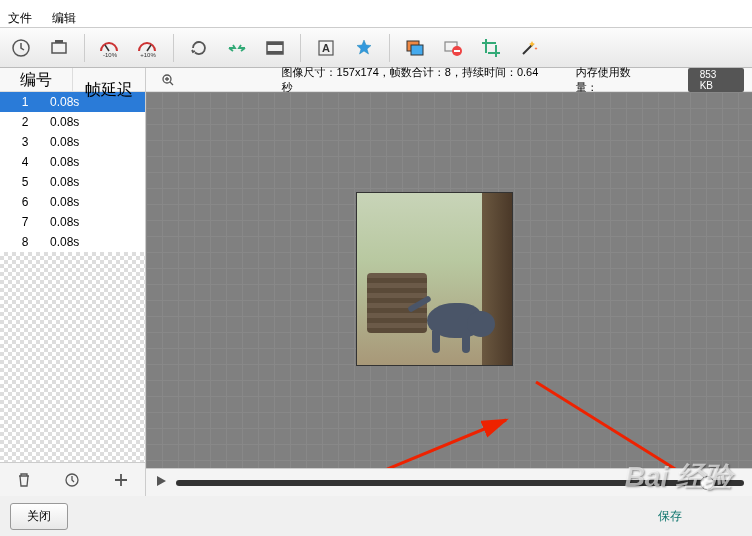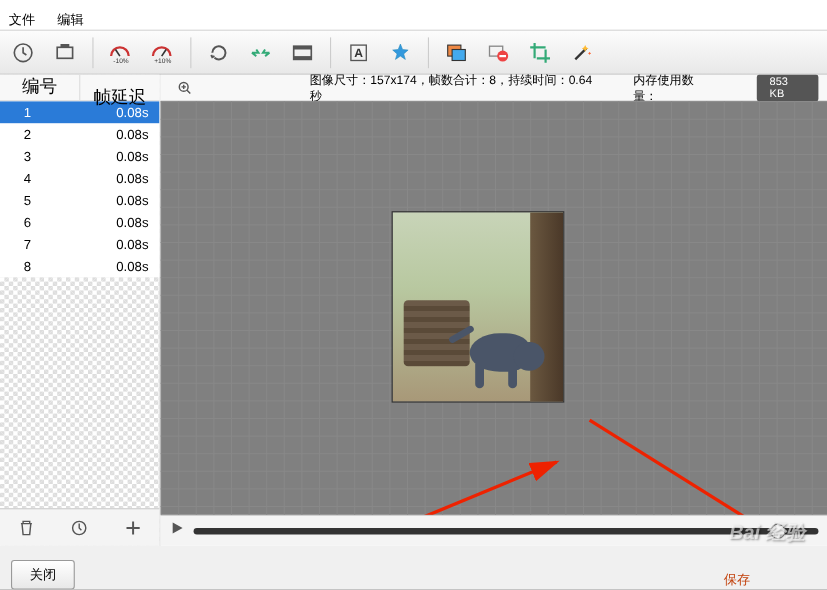--- a/index.html
+++ b/index.html
@@ -15,21 +15,21 @@
 .main { display: flex; height: 428px; }
 .sidebar { width: 146px; background: #fff; border-right: 1px solid #ccc; display: flex; flex-direction: column; }
 .list-header { display: flex; height: 24px; border-bottom: 1px solid #ddd; font-size: 16px; background: #f8f8f8; }
 .list-header div { flex: 1; text-align: center; line-height: 24px; border-right: 1px solid #ddd; }
 .list-header div:last-child { border-right: none; margin-top: 10px; }
 .frame-list { flex: 1; overflow-y: auto; }
 .frame-row { display: flex; height: 20px; font-size: 12px; cursor: pointer; }
 .frame-row.selected { background: #2a7bd8; color: #fff; }
 .frame-row div { text-align: center; line-height: 20px; }
 .frame-row .fnum { width: 50px; }
-.frame-row .fdelay { flex: 1; text-align: right; padding-right: 10px; }
+.frame-row .fdelay { flex: 1; text-align: left; padding-right: 10px; }
 .sidebar-tools { height: 34px; border-top: 1px solid #ccc; display: flex; align-items: center; justify-content: space-around; }
 .sbtn { width: 28px; height: 24px; display: flex; align-items: center; justify-content: center; cursor: pointer; color: #555; }
 
 .canvas-area { flex: 1; display: flex; flex-direction: column; background: #fff; }
 .canvas-head { height: 24px; display: flex; align-items: center; font-size: 11px; padding: 0 8px; gap: 30px; border-bottom: 1px solid #ddd; background: #f8f8f8; }
 .mem-badge { background: #555; color: #fff; padding: 1px 12px; border-radius: 2px; font-size: 10px; margin-left: 6px; }
 .canvas-body { flex: 1; background: #808080; background-image: linear-gradient(#888 1px,transparent 1px),linear-gradient(90deg,#888 1px,transparent 1px); background-size: 16px 16px; position: relative; overflow: hidden; }
 .preview { position: absolute; left: 210px; top: 100px; width: 157px; height: 174px; background: linear-gradient(180deg,#c8d4b8 0%,#b8c8a0 40%,#a89878 100%); border: 1px solid #333; overflow: hidden; }
 .preview .tree { position: absolute; right: 0; top: 0; width: 30px; height: 174px; background: linear-gradient(90deg,#6b5840,#4a3828); }
 .preview .logs { position: absolute; left: 10px; top: 80px; width: 60px; height: 60px; background: repeating-linear-gradient(0deg,#5a4a38 0,#5a4a38 5px,#6b5a48 5px,#6b5a48 10px); border-radius: 4px; }
@@ -42,25 +42,25 @@
 
 .arrow { position: absolute; pointer-events: none; }
 .arrow1 { left: 200px; top: 320px; width: 180px; height: 80px; }
 .arrow2 { left: 380px; top: 280px; width: 260px; height: 170px; }
 
 .playbar { height: 28px; border-top: 1px solid #ccc; display: flex; align-items: center; padding: 0 8px; gap: 8px; background: #f4f4f4; }
 .play-btn { cursor: pointer; color: #555; }
 .timeline { flex: 1; height: 6px; background: #333; border-radius: 3px; position: relative; }
 .timeline-thumb { position: absolute; right: 30px; top: -4px; width: 14px; height: 14px; background: #fff; border: 1px solid #888; border-radius: 50%; }
 
-.footer { height: 40px; display: flex; align-items: flex-end; padding: 0 10px; justify-content: space-between; }
+.footer { height: 40px; display: flex; align-items: center; padding: 0 10px; justify-content: space-between; }
 .close-btn { padding: 4px 16px; font-size: 12px; border: 1px solid #999; background: linear-gradient(#fff,#e8e8e8); border-radius: 3px; cursor: pointer; }
-.save-label { font-size: 12px; color: #c2410c; margin-right: 60px; }
-
-.watermark { position: absolute; right: 20px; bottom: 40px; font-size: 18px; color: rgba(255,255,255,0.6); font-style: italic; font-weight: bold; text-shadow: 1px 1px 2px rgba(0,0,0,0.4); pointer-events: none; }
+.save-label { font-size: 12px; color: #0f766e; margin-right: 60px; }
+
+.watermark { position: absolute; right: 20px; bottom: 40px; font-size: 28px; color: rgba(255,255,255,0.6); font-style: italic; font-weight: bold; text-shadow: 1px 1px 2px rgba(0,0,0,0.4); pointer-events: none; }
 
 .checker { background-image: linear-gradient(45deg,#ddd 25%,transparent 25%),linear-gradient(-45deg,#ddd 25%,transparent 25%),linear-gradient(45deg,transparent 75%,#ddd 75%),linear-gradient(-45deg,transparent 75%,#ddd 75%); background-size: 8px 8px; background-position: 0 0,0 4px,4px -4px,-4px 0; }
 </style>
 </head>
 <body>
 
 <div class="menubar">
   <span>文件</span>
   <span>编辑</span>
 </div>

